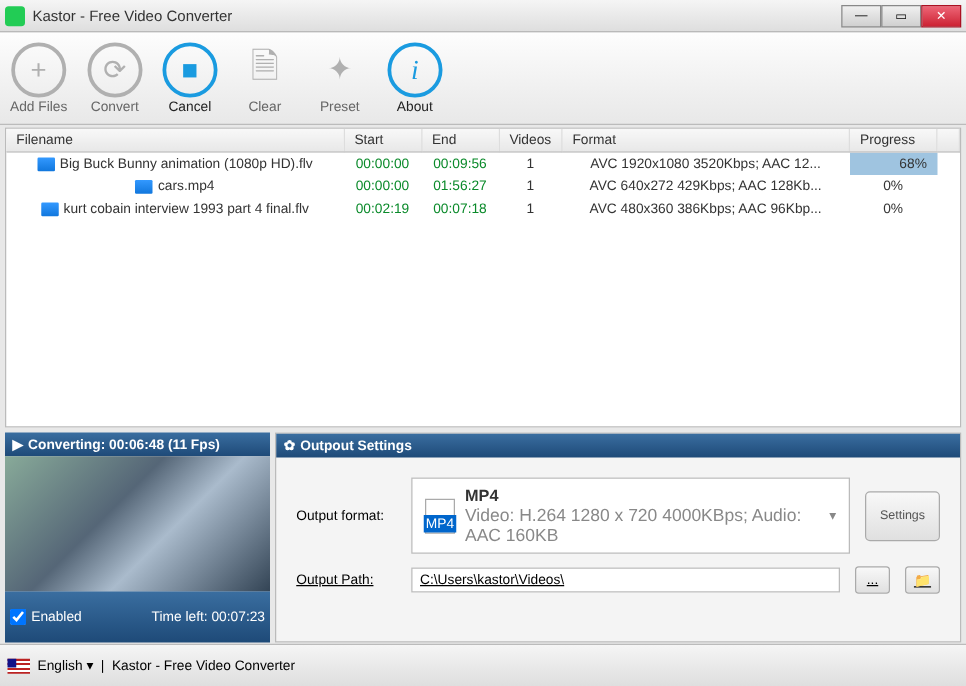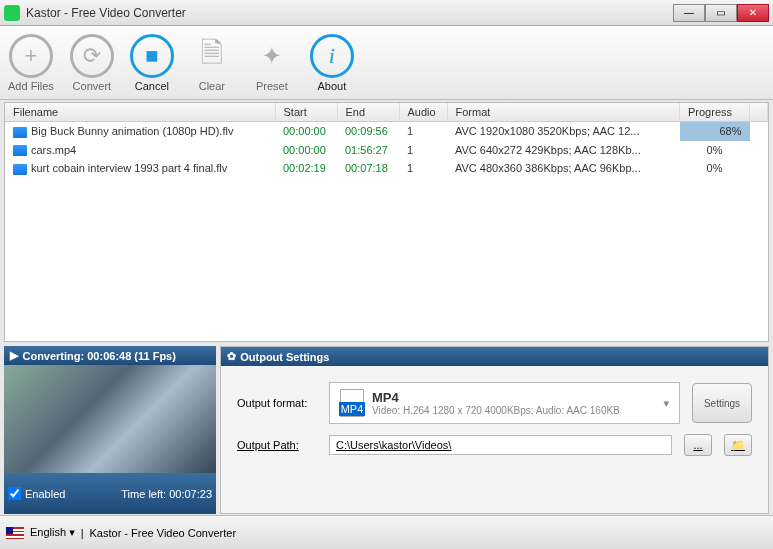--- a/index.html
+++ b/index.html
@@ -15,41 +15,41 @@
 .toolbar { height: 74px; background: linear-gradient(#fdfdfd, #e8e8e8); display: flex; align-items: center; padding: 4px 8px; gap: 16px; border-bottom: 1px solid #bbb; }
 .tbtn { display: flex; flex-direction: column; align-items: center; cursor: pointer; color: #666; }
 .tbtn .circ { width: 44px; height: 44px; border: 3px solid #b0b0b0; border-radius: 50%; display: flex; align-items: center; justify-content: center; font-size: 22px; color: #b0b0b0; margin-bottom: 2px; }
 .tbtn.active .circ { border-color: #1a9be0; color: #1a9be0; }
 .tbtn.active { color: #222; font-weight: 500; }
 .tbtn.icon-only .circ { border: none; }
 
 .table-wrap { background: #fff; border: 1px solid #bbb; height: 240px; overflow: auto; margin: 2px 4px; }
 table { width: 100%; border-collapse: collapse; }
 th { text-align: left; padding: 3px 8px; background: linear-gradient(#f8f8f8, #e8e8e8); border-right: 1px solid #ddd; border-bottom: 1px solid #ccc; font-weight: 400; color: #333; }
-td { padding: 3px 8px; color: #333; }
+td { padding: 3px 8px; color: #333; text-align: center; }
 td.time { color: #0a8a2a; }
 .fileicon { display: inline-block; width: 14px; height: 11px; background: linear-gradient(#39f,#17d); margin-right: 4px; vertical-align: middle; border-radius: 1px; }
 .progress-cell { background: #9fc4e0; text-align: center; }
 
 .bottom { display: flex; margin: 4px; gap: 4px; }
 .preview { width: 212px; }
 .preview-hdr { background: linear-gradient(#3a6ea0, #1e4a78); color: #fff; padding: 3px 6px; font-weight: bold; display: flex; align-items: center; gap: 4px; }
 .preview-img { width: 212px; height: 108px; background: linear-gradient(135deg, #8a9 0%, #567 40%, #abc 60%, #345 100%); position: relative; }
 .preview-foot { background: linear-gradient(#3a6ea0, #1e4a78); color: #fff; display: flex; align-items: center; padding: 14px 4px; font-size: 10px; }
 .preview-foot input { margin-right: 4px; }
 
 .settings { flex: 1; border: 1px solid #bbb; background: #f4f4f4; }
 .settings-hdr { background: linear-gradient(#3a6ea0, #1e4a78); color: #fff; padding: 3px 6px; font-weight: bold; display: flex; align-items: center; gap: 4px; }
 .settings-body { padding: 16px; }
 .fmt-row { display: flex; align-items: center; gap: 12px; margin-bottom: 10px; }
 .fmt-box { flex: 1; border: 1px solid #bbb; background: #fff; padding: 6px 10px; display: flex; align-items: center; gap: 8px; }
 .fmt-icon { width: 24px; height: 28px; background: #fff; border: 1px solid #aaa; display: flex; flex-direction: column; align-items: center; justify-content: flex-end; font-size: 6px; }
 .fmt-icon span { background: #06c; color: #fff; padding: 1px 2px; }
 .fmt-label { font-weight: bold; font-size: 13px; color: #333; }
-.fmt-sub { color: #888; font-size: 10px; }
+.fmt-sub { color: #888; font-size: 14px; }
 .settings-btn { width: 60px; height: 40px; background: linear-gradient(#f8f8f8,#e0e0e0); border: 1px solid #aaa; border-radius: 4px; cursor: pointer; font-size: 10px; color: #555; }
 .check-row { display: flex; align-items: center; gap: 6px; margin: 10px 0 10px 92px; }
 .path-row { display: flex; align-items: center; gap: 12px; text-decoration: underline; }
 .path-input { flex: 1; border: 1px solid #bbb; padding: 3px 6px; background: #fff; }
 .small-btn { width: 28px; height: 22px; border: 1px solid #aaa; background: linear-gradient(#f8f8f8,#e0e0e0); border-radius: 3px; cursor: pointer; display: flex; align-items: center; justify-content: center; }
 
 .statusbar { height: 34px; background: linear-gradient(#f5f5f5,#dedede); border-top: 1px solid #bbb; display: flex; align-items: center; padding: 0 6px; gap: 6px; position: absolute; bottom: 0; width: 773px; }
 .flag { width: 18px; height: 12px; background: linear-gradient(to bottom, #b22 0 15%, #fff 15% 30%, #b22 30% 45%, #fff 45% 60%, #b22 60% 75%, #fff 75% 90%, #b22 90%); position: relative; }
 .flag::before { content:''; position:absolute; width:7px; height:7px; background:#118; top:0; left:0; }
 </style>
@@ -93,21 +93,21 @@
   </div>
 </div>
 
 <div class="table-wrap">
 <table>
   <thead>
         <tr>
     <th style="width:270px">Filename</th>
     <th style="width:62px">Start</th>
     <th style="width:62px">End</th>
-    <th style="width:48px">Audio</th>
+    <th style="width:48px">Videos</th>
     <th>Format</th>
     <th style="width:70px">Progress</th>
     <th style="width:18px"></th>
   </tr>
       </thead>
   <tbody id="tbody">
         <tr>
     <td><span class="fileicon"></span>Big Buck Bunny animation (1080p HD).flv</td>
     <td class="time">00:00:00</td>
     <td class="time">00:09:56</td>

